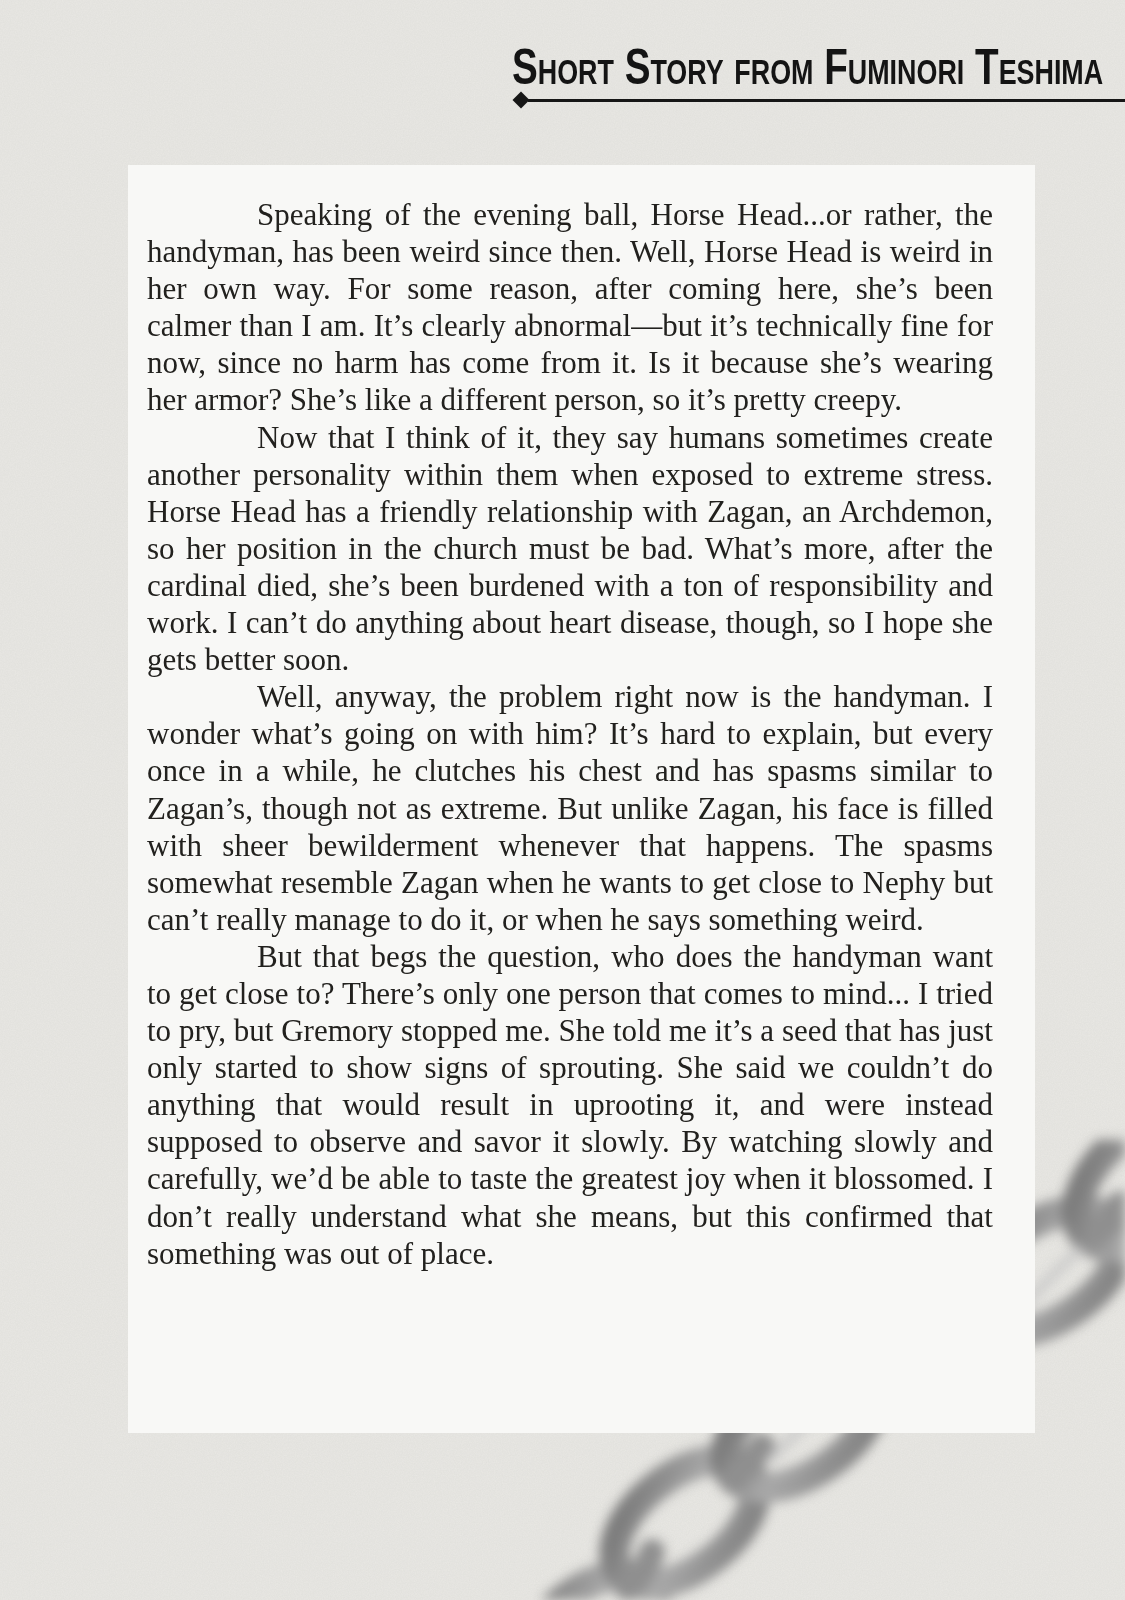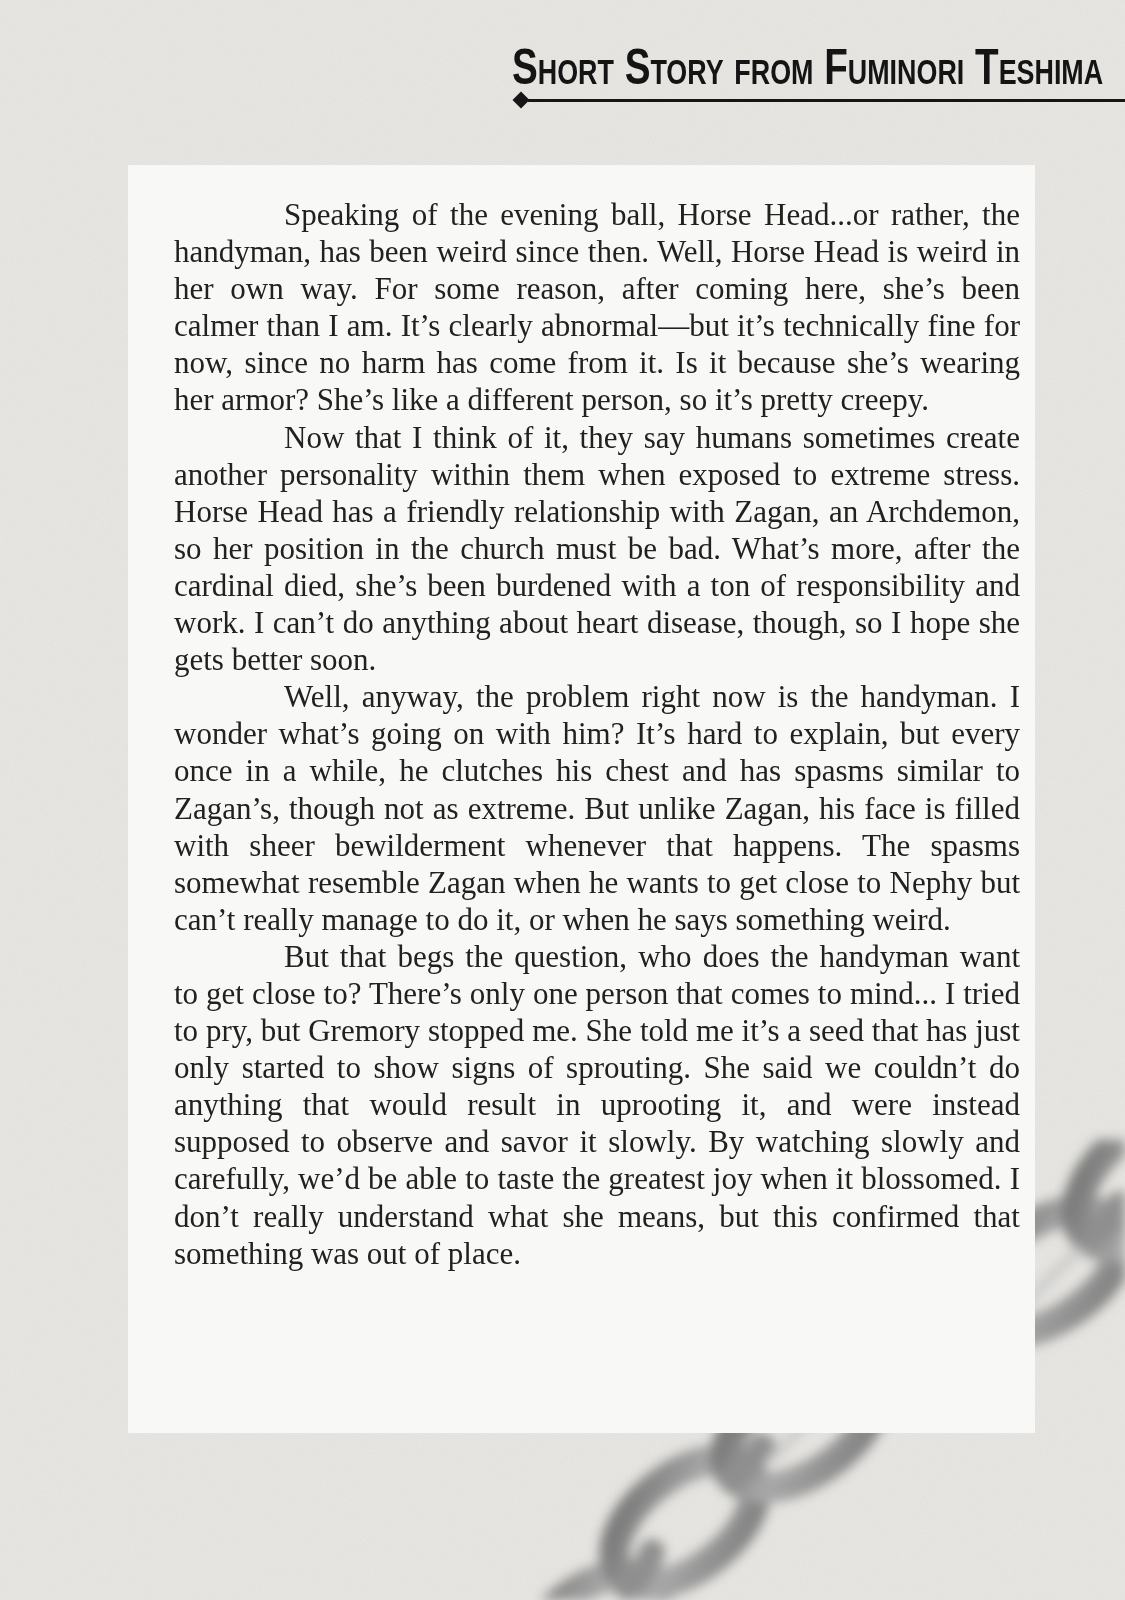--- a/index.html
+++ b/index.html
@@ -33,21 +33,21 @@
   }
   .rule-line{
     position:absolute;left:528px;top:99px;width:597px;height:3px;
     background:#161616;
   }
   .diamond{
     position:absolute;left:515px;top:94px;width:12px;height:12px;
     background:#161616;transform:rotate(45deg);
   }
   .story{
-    position:absolute;left:174px;top:196px;width:846px;z-index:5;
+    position:absolute;left:147px;top:196px;width:846px;z-index:5;
     color:#22211e;
     font-size:31px;
     line-height:37.1px;
     text-align:justify;
   }
   .story p{margin:0;text-indent:110px;}
 </style>
 </head>
 <body>
 

